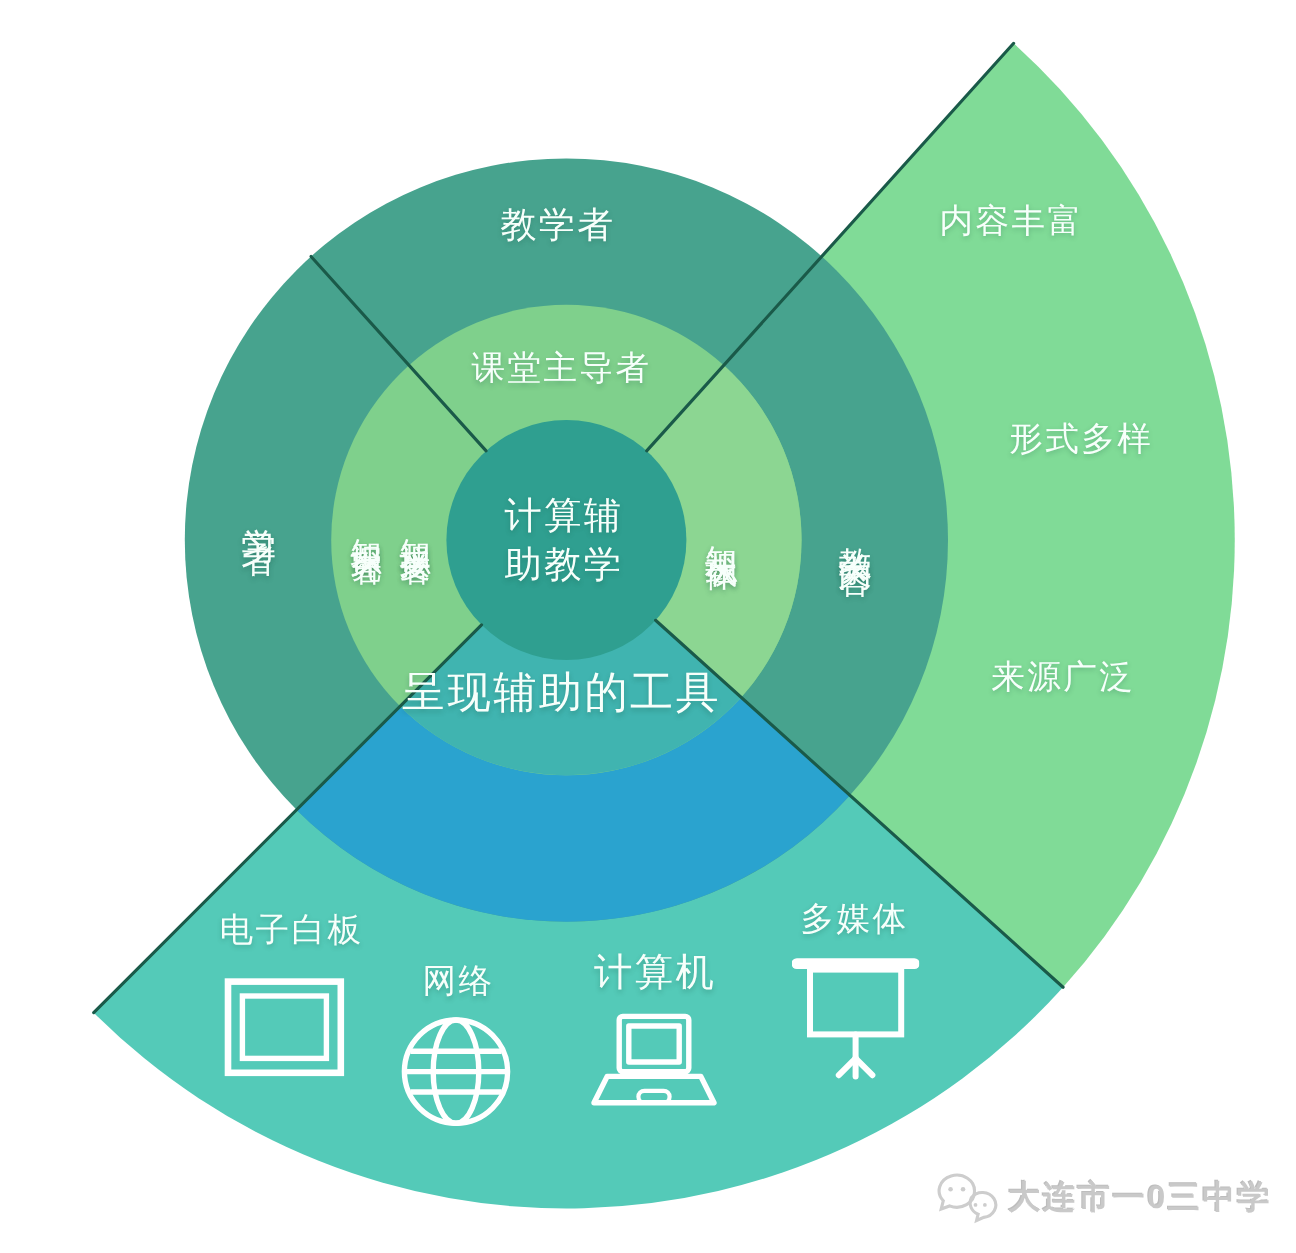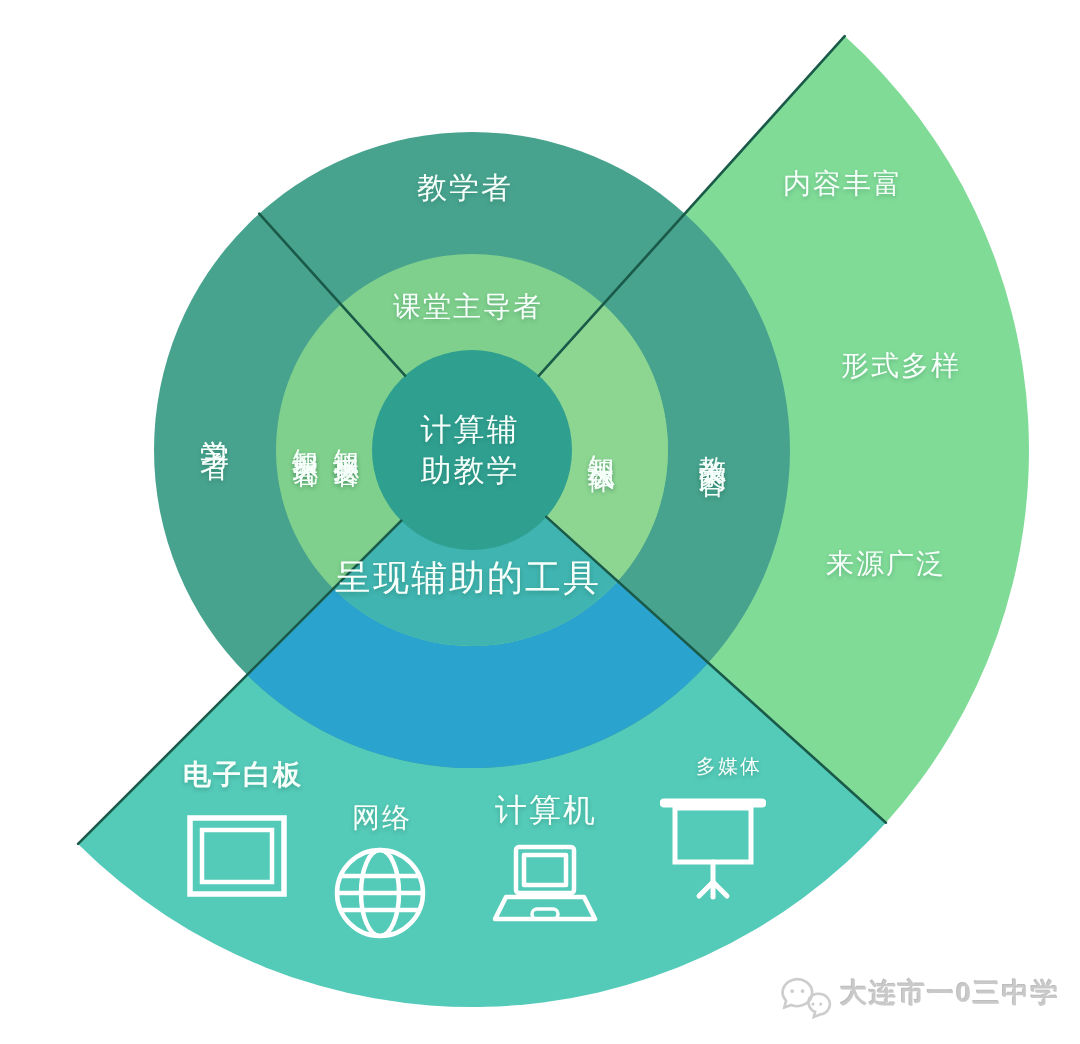--- a/index.html
+++ b/index.html
@@ -15,21 +15,21 @@
     text-shadow:0 2px 4px rgba(20,80,60,.28);
     letter-spacing:2px;
   }
   .lbl.v{
     writing-mode:vertical-rl;text-orientation:upright;
     letter-spacing:6px;white-space:nowrap;
   }
   .center-lbl{line-height:41px;text-align:right;font-size:31px;}
   .icon{position:absolute;transform:translate(-50%,-50%);}
   .watermark{
-    position:absolute;display:flex;gap:8px;
+    position:absolute;display:flex;align-items:center;gap:8px;
     color:#c9c9c9;font-size:27px;font-weight:700;letter-spacing:2px;
     text-shadow:1px 1px 0 #ffffff, -1px -1px 0 #bdbdbd;
   }
 </style>
 </head>
 <body>
 
 <div class="stage">
 
   <svg class="bg" width="1080" height="1044" viewBox="0 0 1080 1044">
@@ -74,21 +74,21 @@
 
   <div class="lbl v" style="left:712px;top:442px;font-size:28px;letter-spacing:4px;">教学内容</div>
 
   <div class="lbl" style="left:468px;top:578px;font-size:36px;">呈现辅助的工具</div>
 
 
   <div class="lbl" style="left:843px;top:184px;font-size:28px;">内容丰富</div>
   <div class="lbl" style="left:888px;top:366px;font-size:28px;margin-left:13px;">形式多样</div>
   <div class="lbl" style="left:868px;top:564px;font-size:28px;margin-left:18px;">来源广泛</div>
 
-  <div class="lbl" style="left:243px;top:775px;font-size:28px;font-weight:bold;">电子白板</div>
+  <div class="lbl" style="left:243px;top:775px;font-size:28px;">电子白板</div>
   <svg class="icon" style="left:237px;top:856px;" width="102" height="84" viewBox="0 0 102 84">
     <rect x="4" y="4" width="94" height="76" fill="none" stroke="#ffffff" stroke-width="5.5"></rect>
     <rect x="16" y="16" width="70" height="52" fill="none" stroke="#ffffff" stroke-width="4.5"></rect>
   </svg>
 
   <div class="lbl" style="left:382px;top:808px;font-size:28px;margin-top:10px;">网络</div>
   <svg class="icon" style="left:380px;top:893px;" width="100" height="100" viewBox="0 0 100 100">
     <g fill="none" stroke="#ffffff" stroke-width="4.5">
       <circle cx="50" cy="50" r="43"></circle>
       <ellipse cx="50" cy="50" rx="19" ry="43"></ellipse>
@@ -101,21 +101,21 @@
   <div class="lbl" style="left:546px;top:811px;font-size:32px;">计算机</div>
   <svg class="icon" style="left:545px;top:887px;" width="112" height="88" viewBox="0 0 112 88">
     <g fill="none" stroke="#ffffff" stroke-width="4.5" stroke-linejoin="round">
       <rect x="27" y="4" width="58" height="46" rx="3"></rect>
       <rect x="35" y="12" width="42" height="30"></rect>
       <path d="M17,54 L95,54 L106,76 L6,76 Z"></path>
       <rect x="43" y="66" width="26" height="10" rx="5" stroke-width="3.5"></rect>
     </g>
   </svg>
 
-  <div class="lbl" style="left:729px;top:766px;font-size:20px;font-family:Liberation Mono, monospace;">多媒体</div>
+  <div class="lbl" style="left:712px;top:766px;font-size:28px;font-family:Liberation Mono, monospace;">多媒体</div>
   <svg class="icon" style="left:713px;top:850px;" width="106" height="108" viewBox="0 0 106 108">
     <g fill="none" stroke="#ffffff" stroke-width="5" stroke-linecap="round">
       <line x1="4" y1="7" x2="102" y2="7" stroke-width="9"></line>
       <rect x="15" y="12" width="76" height="54"></rect>
       <line x1="53" y1="66" x2="53" y2="86"></line>
       <line x1="53" y1="86" x2="39" y2="100"></line>
       <line x1="53" y1="86" x2="67" y2="100"></line>
       <line x1="53" y1="86" x2="53" y2="101"></line>
     </g>
   </svg>

